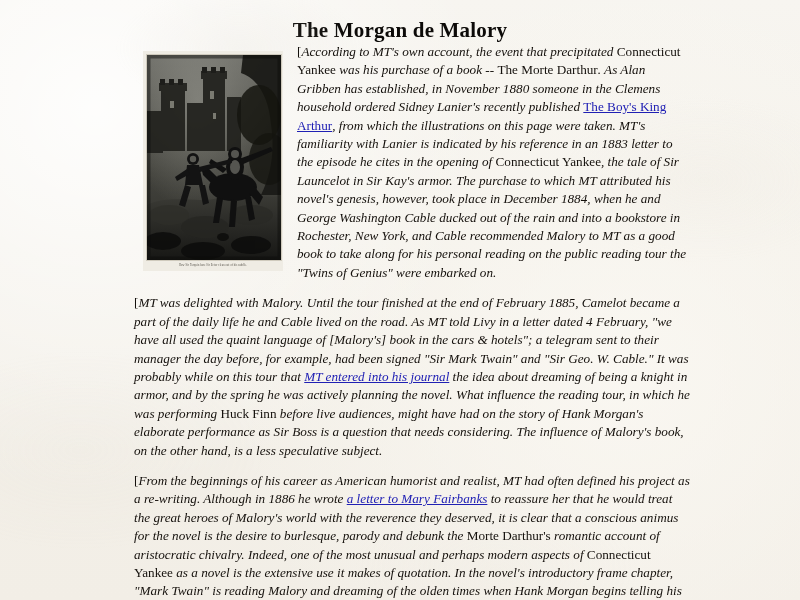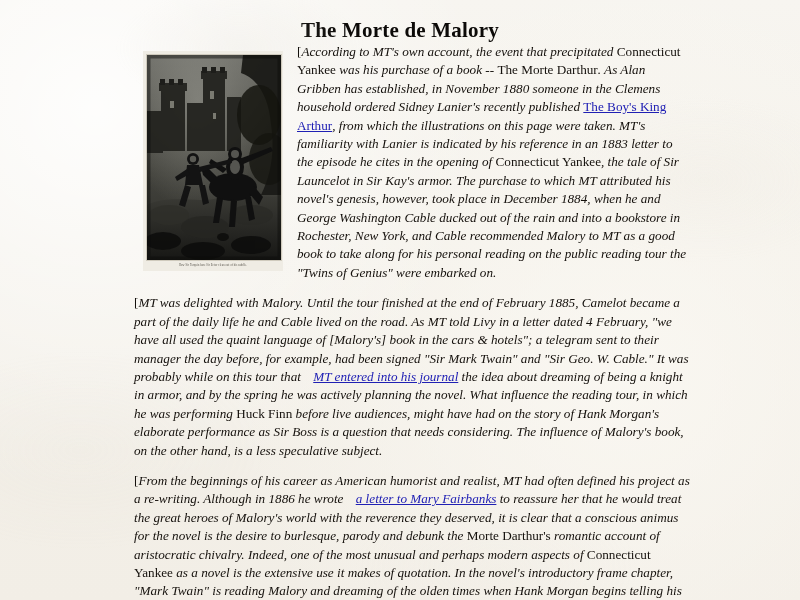--- a/index.html
+++ b/index.html
@@ -113,31 +113,31 @@
   p.para:first-of-type { }
 
   
   .rom { font-style: normal; }
 
   a.link {
     color: #2020b4;
     text-decoration: underline;
   }
   a.link.rom { font-style: normal; }
-  a.link.ital { font-style: italic; margin-left: 9px; }
+  a.link.ital { font-style: italic; }
 
   .clear { clear: both; }
 </style>
 </head>
 <body style="background-color: rgb(246, 243, 237); color: rgb(20, 16, 12);">
 
 <div class="page">
   <div class="paper-grain"></div>
 
-  <h1 class="page-title">The Morte de Malory</h1>
+  <h1 class="page-title">The Morgan de Malory</h1>
 
   <div class="content">
 
     <figure class="illus-figure">
       <div class="illus-frame">
         <div class="engraving">
           <svg viewBox="0 0 134 205" preserveAspectRatio="none" aria-hidden="true">
             <defs>
               <linearGradient id="sky" x1="0" y1="0" x2="0" y2="1">
                 <stop offset="0%" stop-color="#6e6e68"></stop>

